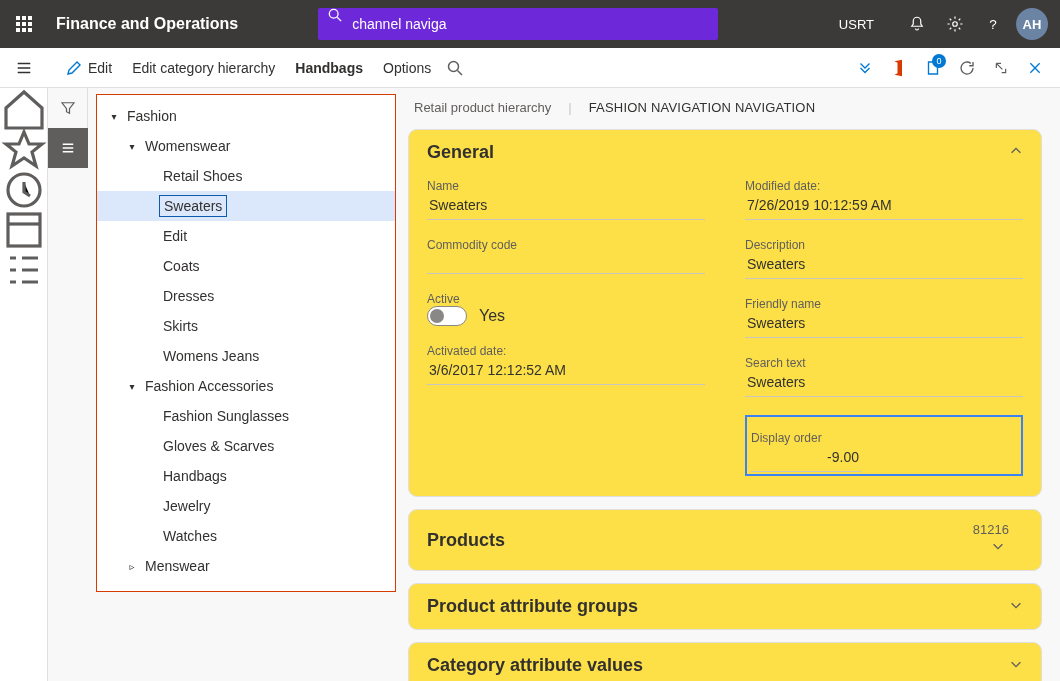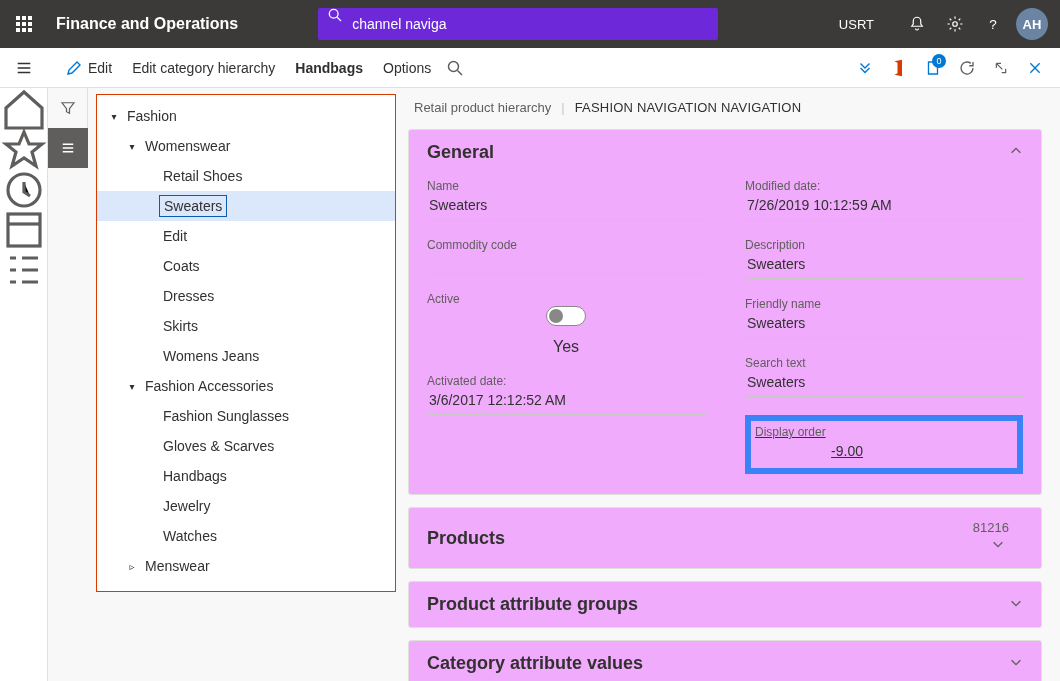--- a/index.html
+++ b/index.html
@@ -67,45 +67,45 @@
   .tree-caret { width:18px; text-align:center; color:#323130; font-size:10px; }
   .tree-label { padding:2px 4px; }
   .tree-row.lvl0 .tree-label {}
   .tree-row.lvl1 { padding-left:26px; }
   .tree-row.lvl2 { padding-left:44px; }
   .tree-row.selected { background:#dbe7fb; }
   .tree-row.selected .tree-label { border:1px solid #0b5cab; }
 
   
   .detail { flex:1; padding:8px 18px 0 4px; display:flex; flex-direction:column; }
-  .breadcrumb { font-size:13px; color:#605e5c; display:flex; align-items:center; gap:10px; margin:4px 0 14px 6px;}
+  .breadcrumb { font-size:13px; color:#605e5c; display:flex; align-items:center; gap:17px; margin:4px 0 14px 6px;}
   .breadcrumb .sep { color:#c8c6c4; }
   .breadcrumb .here { color:#323130; letter-spacing:0.2px; }
 
   .card {
-    border:1px solid #e1dfdd; background:#f0abfc; border-radius:3px; margin-bottom:12px;
+    border:1px solid #e1dfdd; background:#fde047; border-radius:9px; margin-bottom:12px;
   }
   .card-hdr {
     display:flex; align-items:center; justify-content:space-between;
     padding:12px 18px; font-size:18px; font-weight:600; color:#323130; cursor:pointer;
   }
   .card-hdr .count { font-size:13px; font-weight:400; color:#605e5c; margin-right:14px;}
   .chev svg { width:14px; height:14px; fill:#605e5c; }
 
   .card-body { padding:4px 18px 20px; display:flex; gap:40px; }
   .col { flex:1; display:flex; flex-direction:column; gap:18px; }
   .field-label { font-size:12px; color:#605e5c; }
   .field-val {
     font-size:14px; color:#323130; border-bottom:1px solid #c8c6c4;
     padding:4px 2px 6px; min-height:22px;
   }
   .field-val.right { text-align:right; }
-  .highlight-box { border:6px solid #3b82f6; padding:4px 4px 2px;text-decoration:underline; }
-
-  .toggle-field { display:flex; align-items:center; gap:12px;flex-direction:column; }
+  .highlight-box { border:2px solid #3b82f6; padding:14px 4px 2px; }
+
+  .toggle-field { display:flex; align-items:center; gap:12px; }
   .toggle {
     width:40px; height:20px; border-radius:10px; border:1px solid #8a8886;
     position:relative; background:#fff;
   }
   .toggle .knob {
     position:absolute; left:2px; top:2px; width:14px; height:14px;
     border-radius:50%; background:#8a8886;
   }
 </style>
 </head>

